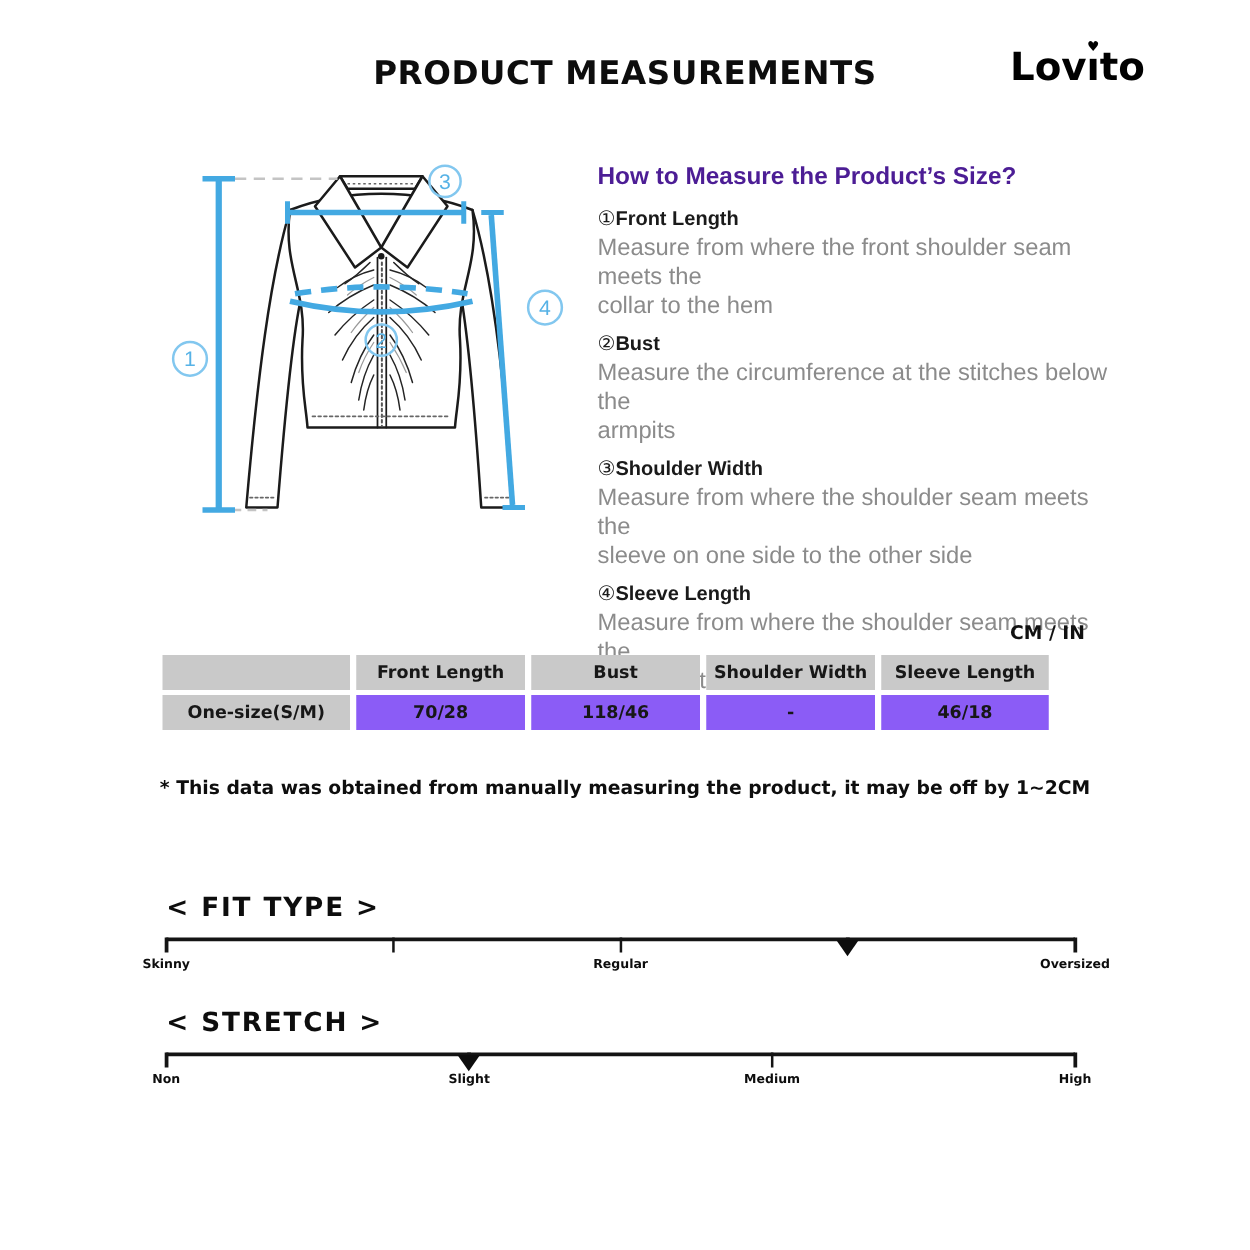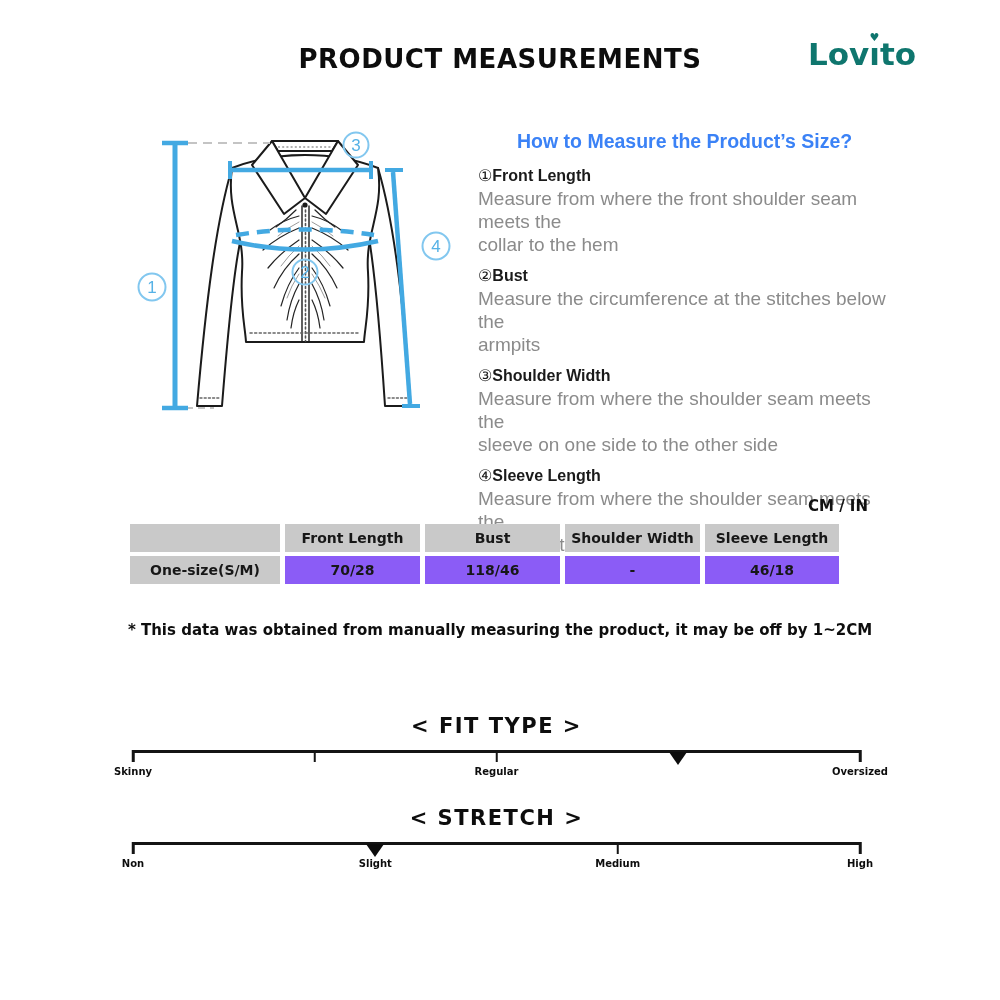--- a/index.html
+++ b/index.html
@@ -5,31 +5,31 @@
   * { margin:0; padding:0; box-sizing:border-box; }
   html,body { width:1000px; height:1000px; background:#fff; }
   body { font-family:"Liberation Sans", sans-serif; color:#111; position:relative; overflow:hidden; }
   .abs { position:absolute; }
 
   
   .page-title { left:0; right:0; top:44px; text-align:center;
     font-family:"DejaVu Sans", sans-serif; font-weight:bold; font-size:26px;
     letter-spacing:0.5px; color:#0d0d0d; }
   .brand { right:84px; top:36px; font-family:"DejaVu Sans", sans-serif;
-    font-weight:bold; font-size:31px; color:#0f766e; }
+    font-weight:bold; font-size:31px; color:#000000; }
   .brand .iwrap { position:relative; display:inline-block; }
   .brand .heart { position:absolute; left:50%; top:-4px; transform:translateX(-50%);
     font-size:11px; line-height:1; }
 
   
   .diagram { left:120px; top:108px; width:360px; height:340px; }
 
   
   .howto { left:478px; top:130px; width:418px; }
-  .howto h2 { font-size:19.5px; font-weight:bold; color:#3b82f6; margin-bottom:11px;margin-left:39px; }
+  .howto h2 { font-size:19.5px; font-weight:bold; color:#4c1d95; margin-bottom:11px; }
   .howto .item-head { font-size:16px; font-weight:bold; color:#1a1a1a; line-height:23px; margin-top:8px; }
   .howto .item-head .cnum { font-weight:normal; font-size:16px; }
   .howto .desc { font-size:19px; color:#8b8b8b; line-height:23px; }
 
   
   .unit { right:132px; top:497px; font-family:"DejaVu Sans", sans-serif;
     font-weight:bold; font-size:15px; }
   .size-table { left:130px; top:524px; display:flex; flex-direction:column; gap:4px;
     font-family:"DejaVu Sans", sans-serif; }
   .trow { display:flex; gap:5px; }
@@ -38,21 +38,21 @@
   .tcell.hdr, .tcell.sizecol { background:#c9c9c9; }
   .c0 { width:150px; } .c1 { width:135px; } .c2 { width:135px; }
   .c3 { width:135px; } .c4 { width:134px; }
 
   
   .footnote { left:0; right:0; top:621px; text-align:center;
     font-family:"DejaVu Sans", sans-serif; font-weight:bold; font-size:15px; color:#0e0e0e; }
 
   
   .scale { position:absolute; left:133px; width:727px; height:78px; }
-  .scale-title { position:absolute; left:0; right:0; top:0; text-align:center;
+  .scale-title { position:absolute; left:0; right:0; top:0; 
     font-family:"DejaVu Sans", sans-serif; font-weight:bold; font-size:21px;
     letter-spacing:1.5px; color:#0d0d0d; }
   .scale-line { position:absolute; left:0; right:0; top:36px; height:2.5px; background:#141414; }
   .tick { position:absolute; top:0; width:2.5px; height:12px; background:#141414;
     transform:translateX(-50%); }
   .marker { position:absolute; top:2px; width:0; height:0; transform:translateX(-50%);
     border-left:9px solid transparent; border-right:9px solid transparent;
     border-top:13px solid #0d0d0d; }
   .scale-label { position:absolute; top:52px; transform:translateX(-50%);
     font-family:"DejaVu Sans", sans-serif; font-weight:bold; font-size:10px;

